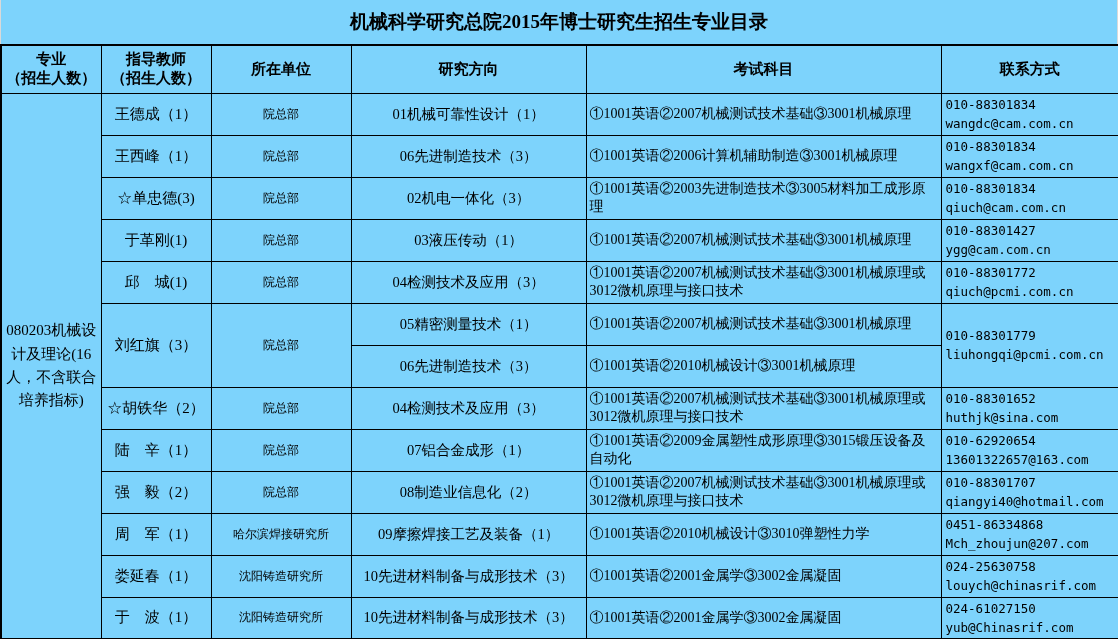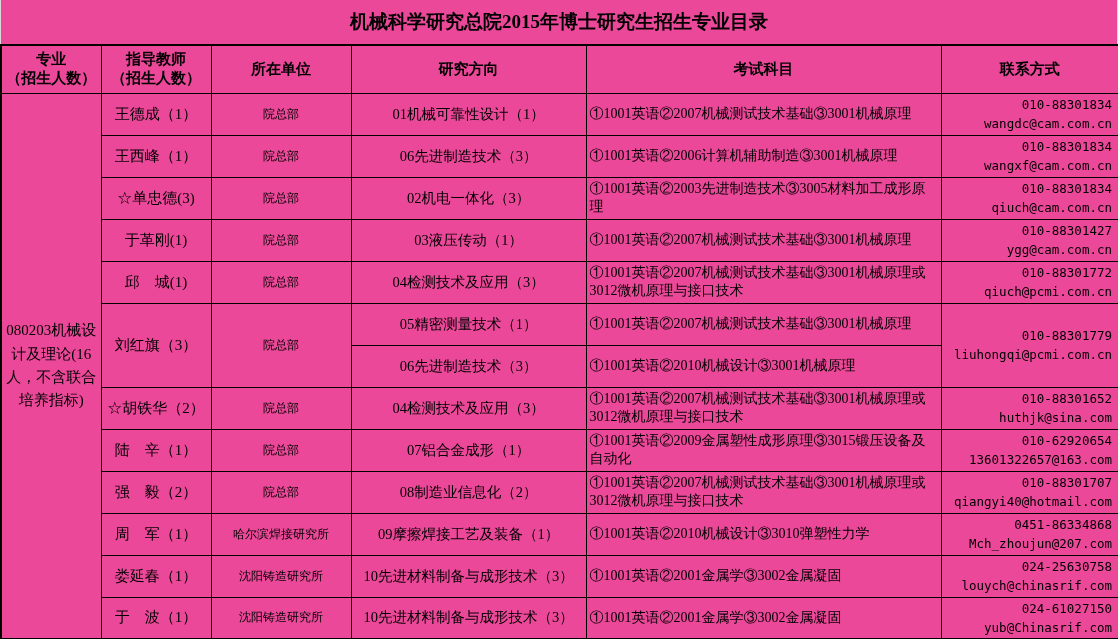--- a/index.html
+++ b/index.html
@@ -4,21 +4,21 @@
 <style>
   html, body {
     margin: 0;
     padding: 0;
     background: #ffffff;
     color: #000000;
     font-family: "Liberation Serif", "DejaVu Serif", serif;
   }
   .page {
     width: 1118px;
-    background: #ec4899;
+    background: #7dd3fc;
   }
   .title-bar {
     height: 44px;
     line-height: 44px;
     text-align: center;
     font-size: 19px;
     font-weight: bold;
     border-left: 1px solid #d9d9d9;
     border-right: 1px solid #d9d9d9;
     box-sizing: border-box;
@@ -70,21 +70,21 @@
     font-size: 14.5px;
   }
   td.exam-cell {
     text-align: left;
     vertical-align: middle;
     font-size: 14px;
     line-height: 1.3;
     padding: 1px 2px 1px 3px;
   }
   td.contact-cell {
-    text-align: right;
+    text-align: left;
     vertical-align: middle;
     font-family: "DejaVu Sans Mono", "Liberation Mono", monospace;
     font-size: 12.5px;
     line-height: 1.55;
     padding: 1px 6px 1px 4px;
     white-space: nowrap;
   }
 </style>
 </head>
 <body>

